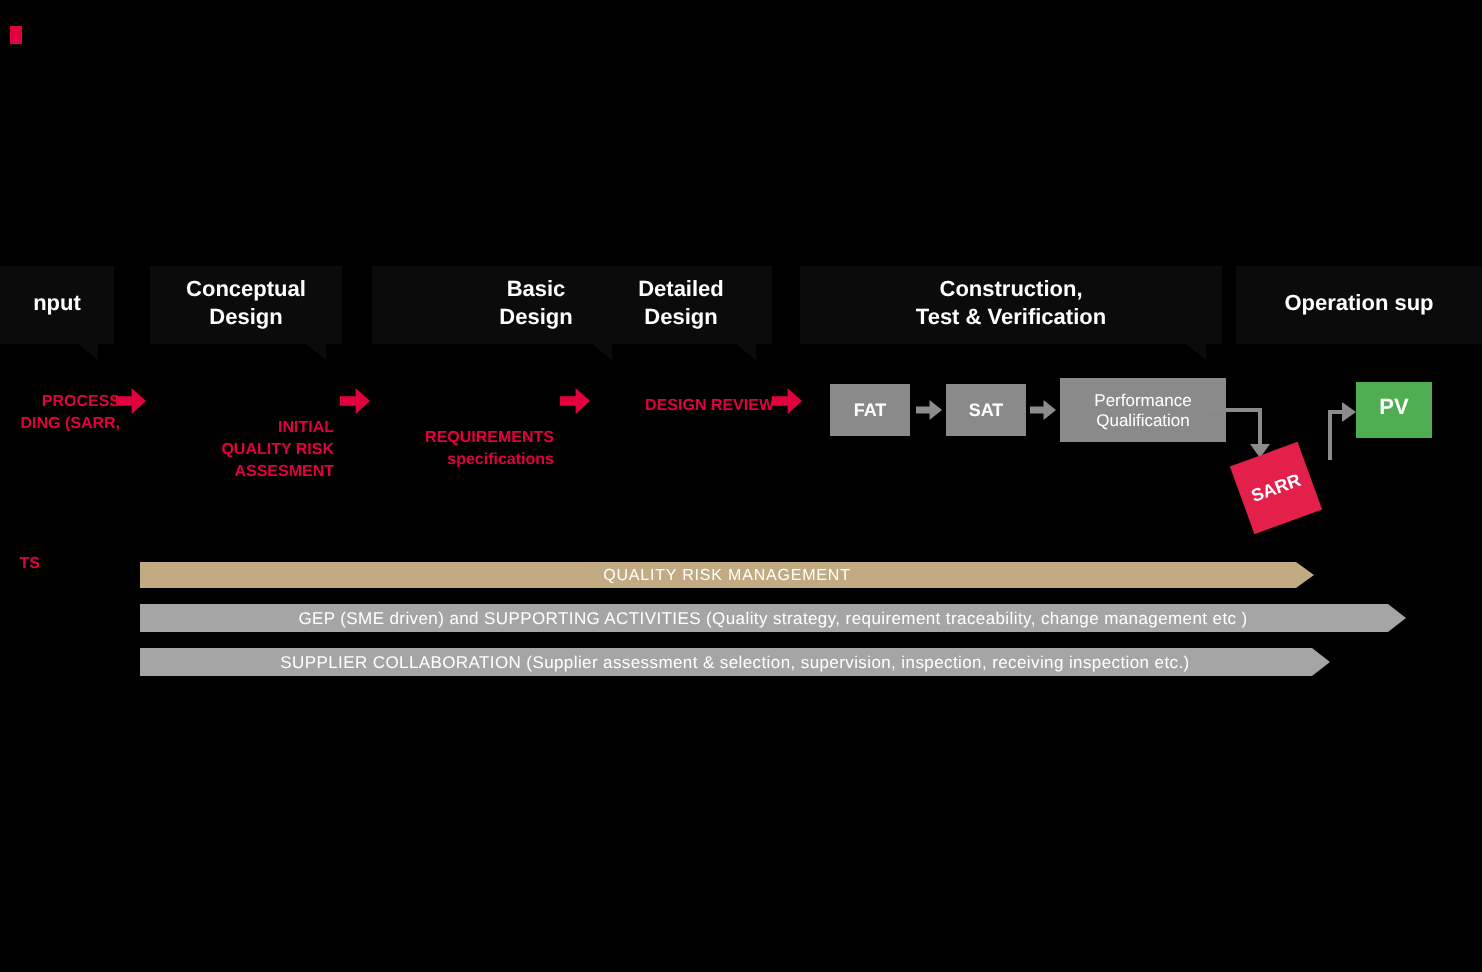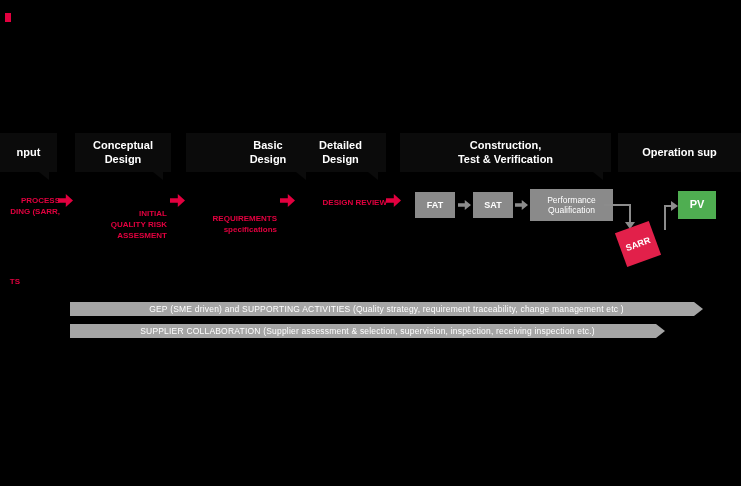--- a/index.html
+++ b/index.html
@@ -144,20 +144,23 @@
   </div>
 
   <div class="conn" style="left:664px;top:206px;width:2px;height:24px;"></div>
   <div class="conn" style="left:664px;top:205px;width:8px;height:2px;"></div>
   <div class="head-right" style="left:671px;top:201px;"></div>
 
   <div class="gbox pv" style="left:678px;top:191px;width:38px;height:28px;">
     <span>PV</span>
   </div>
 
+  <div class="bar bar1">
+    <span>QUALITY RISK MANAGEMENT</span>
+  </div>
   <div class="bar bar2">
     <span>GEP (SME driven) and SUPPORTING ACTIVITIES (Quality strategy, requirement traceability, change management etc )</span>
   </div>
   <div class="bar bar3">
     <span>SUPPLIER COLLABORATION (Supplier assessment &amp; selection, supervision, inspection, receiving inspection etc.)</span>
   </div>
 
 </div>
 
 </body></html>

